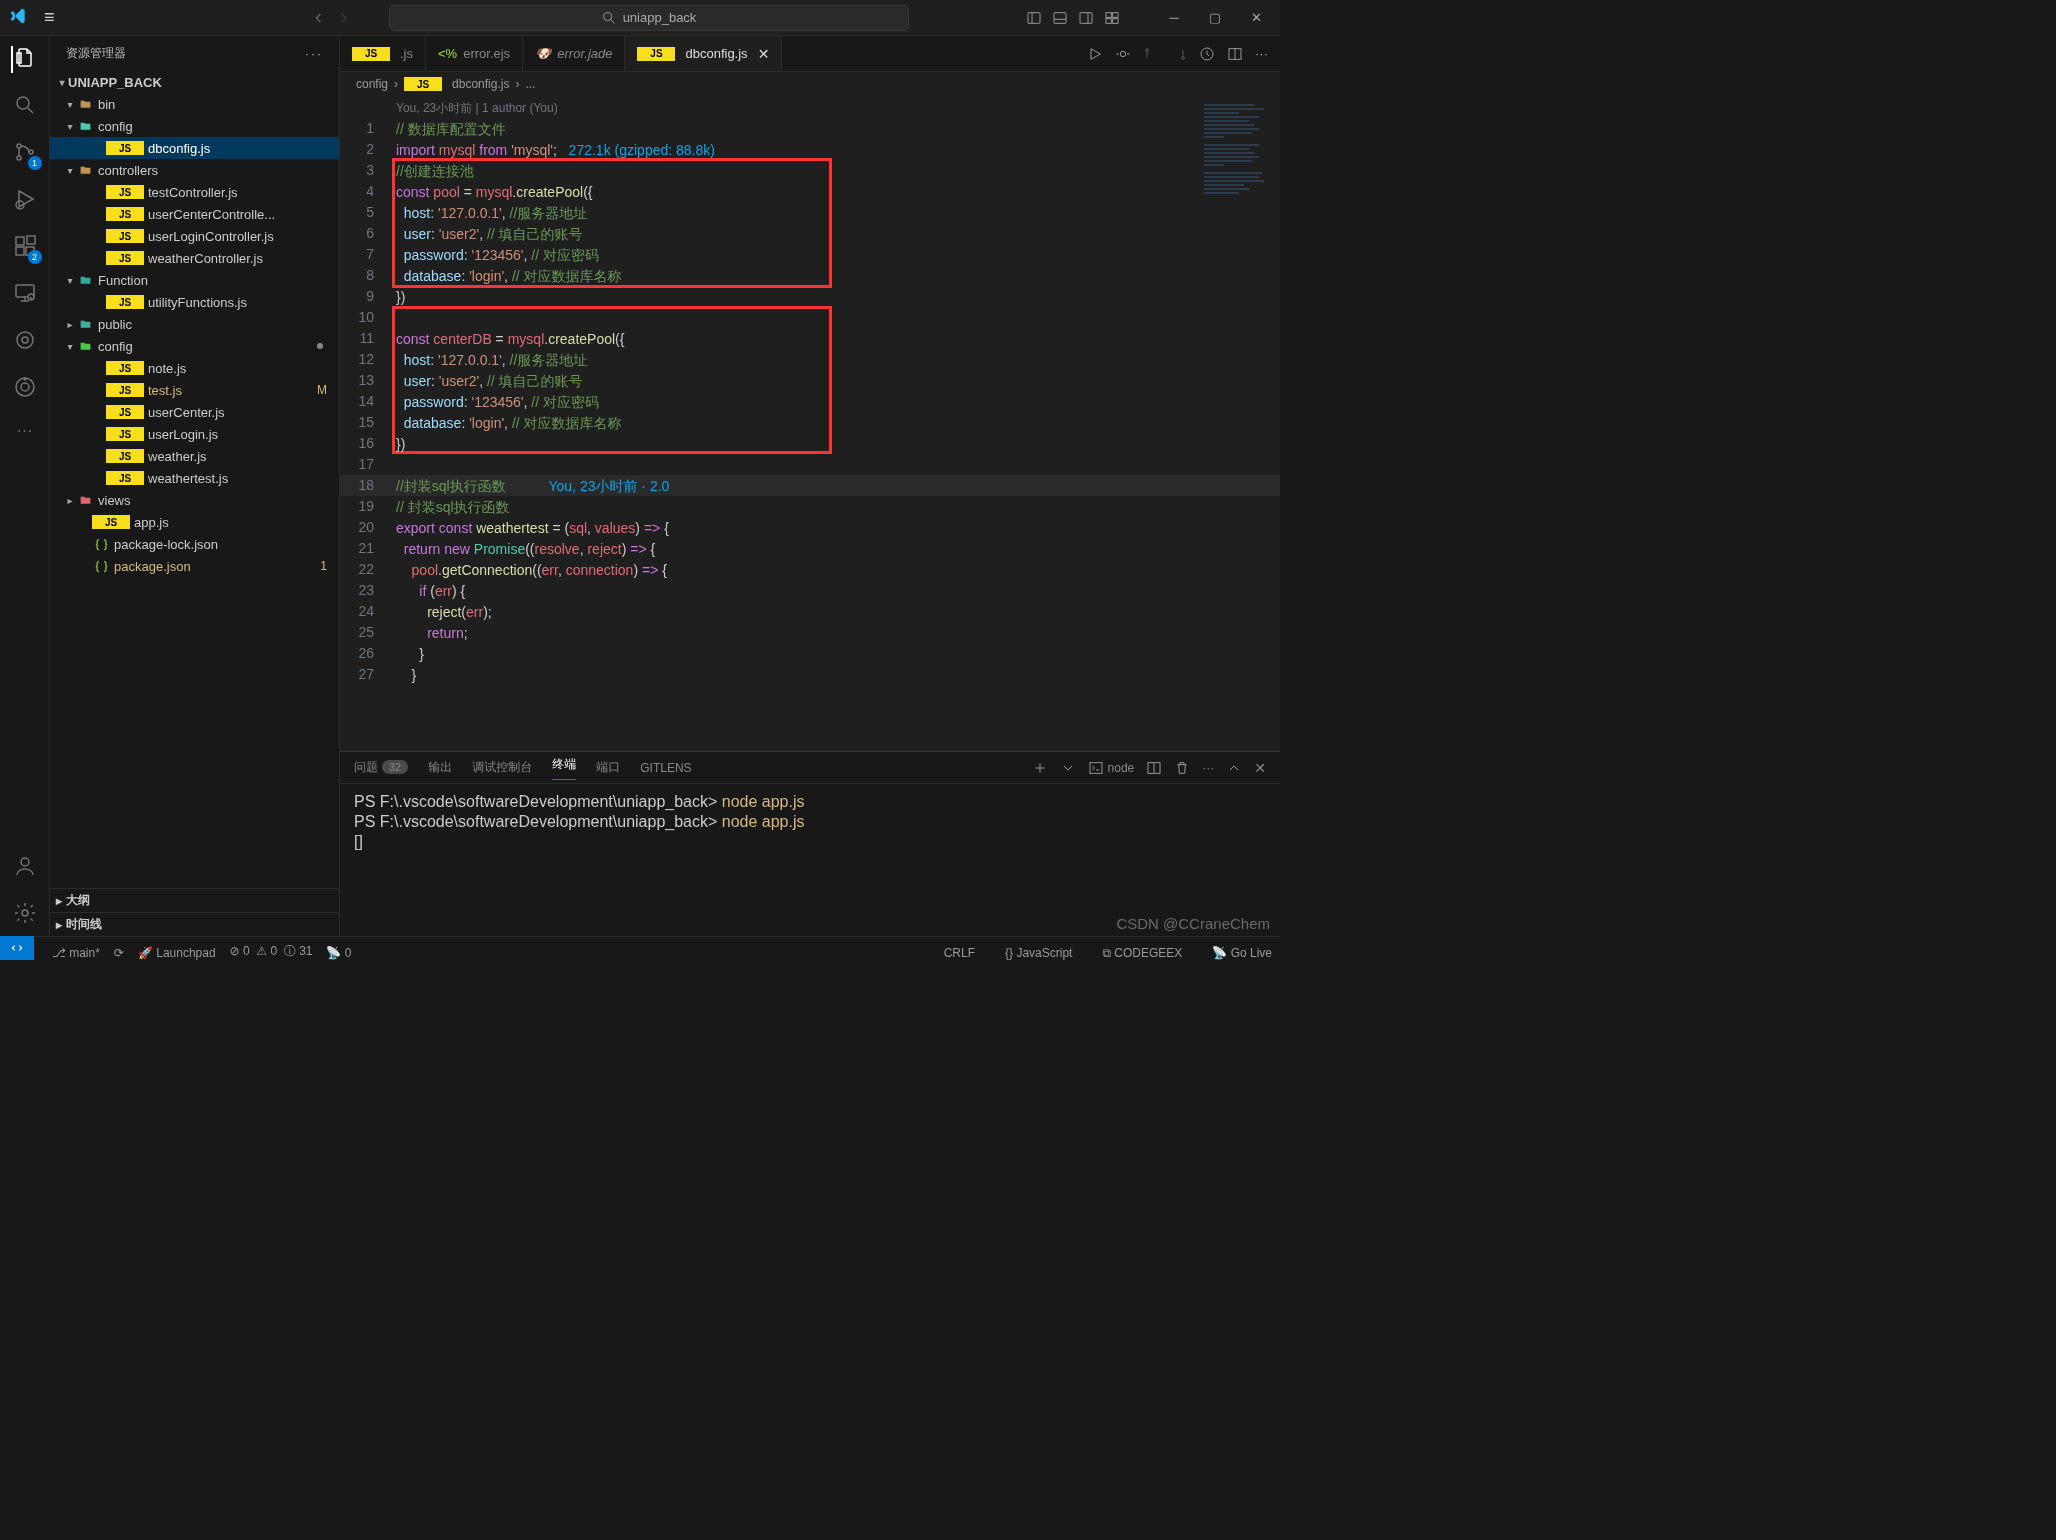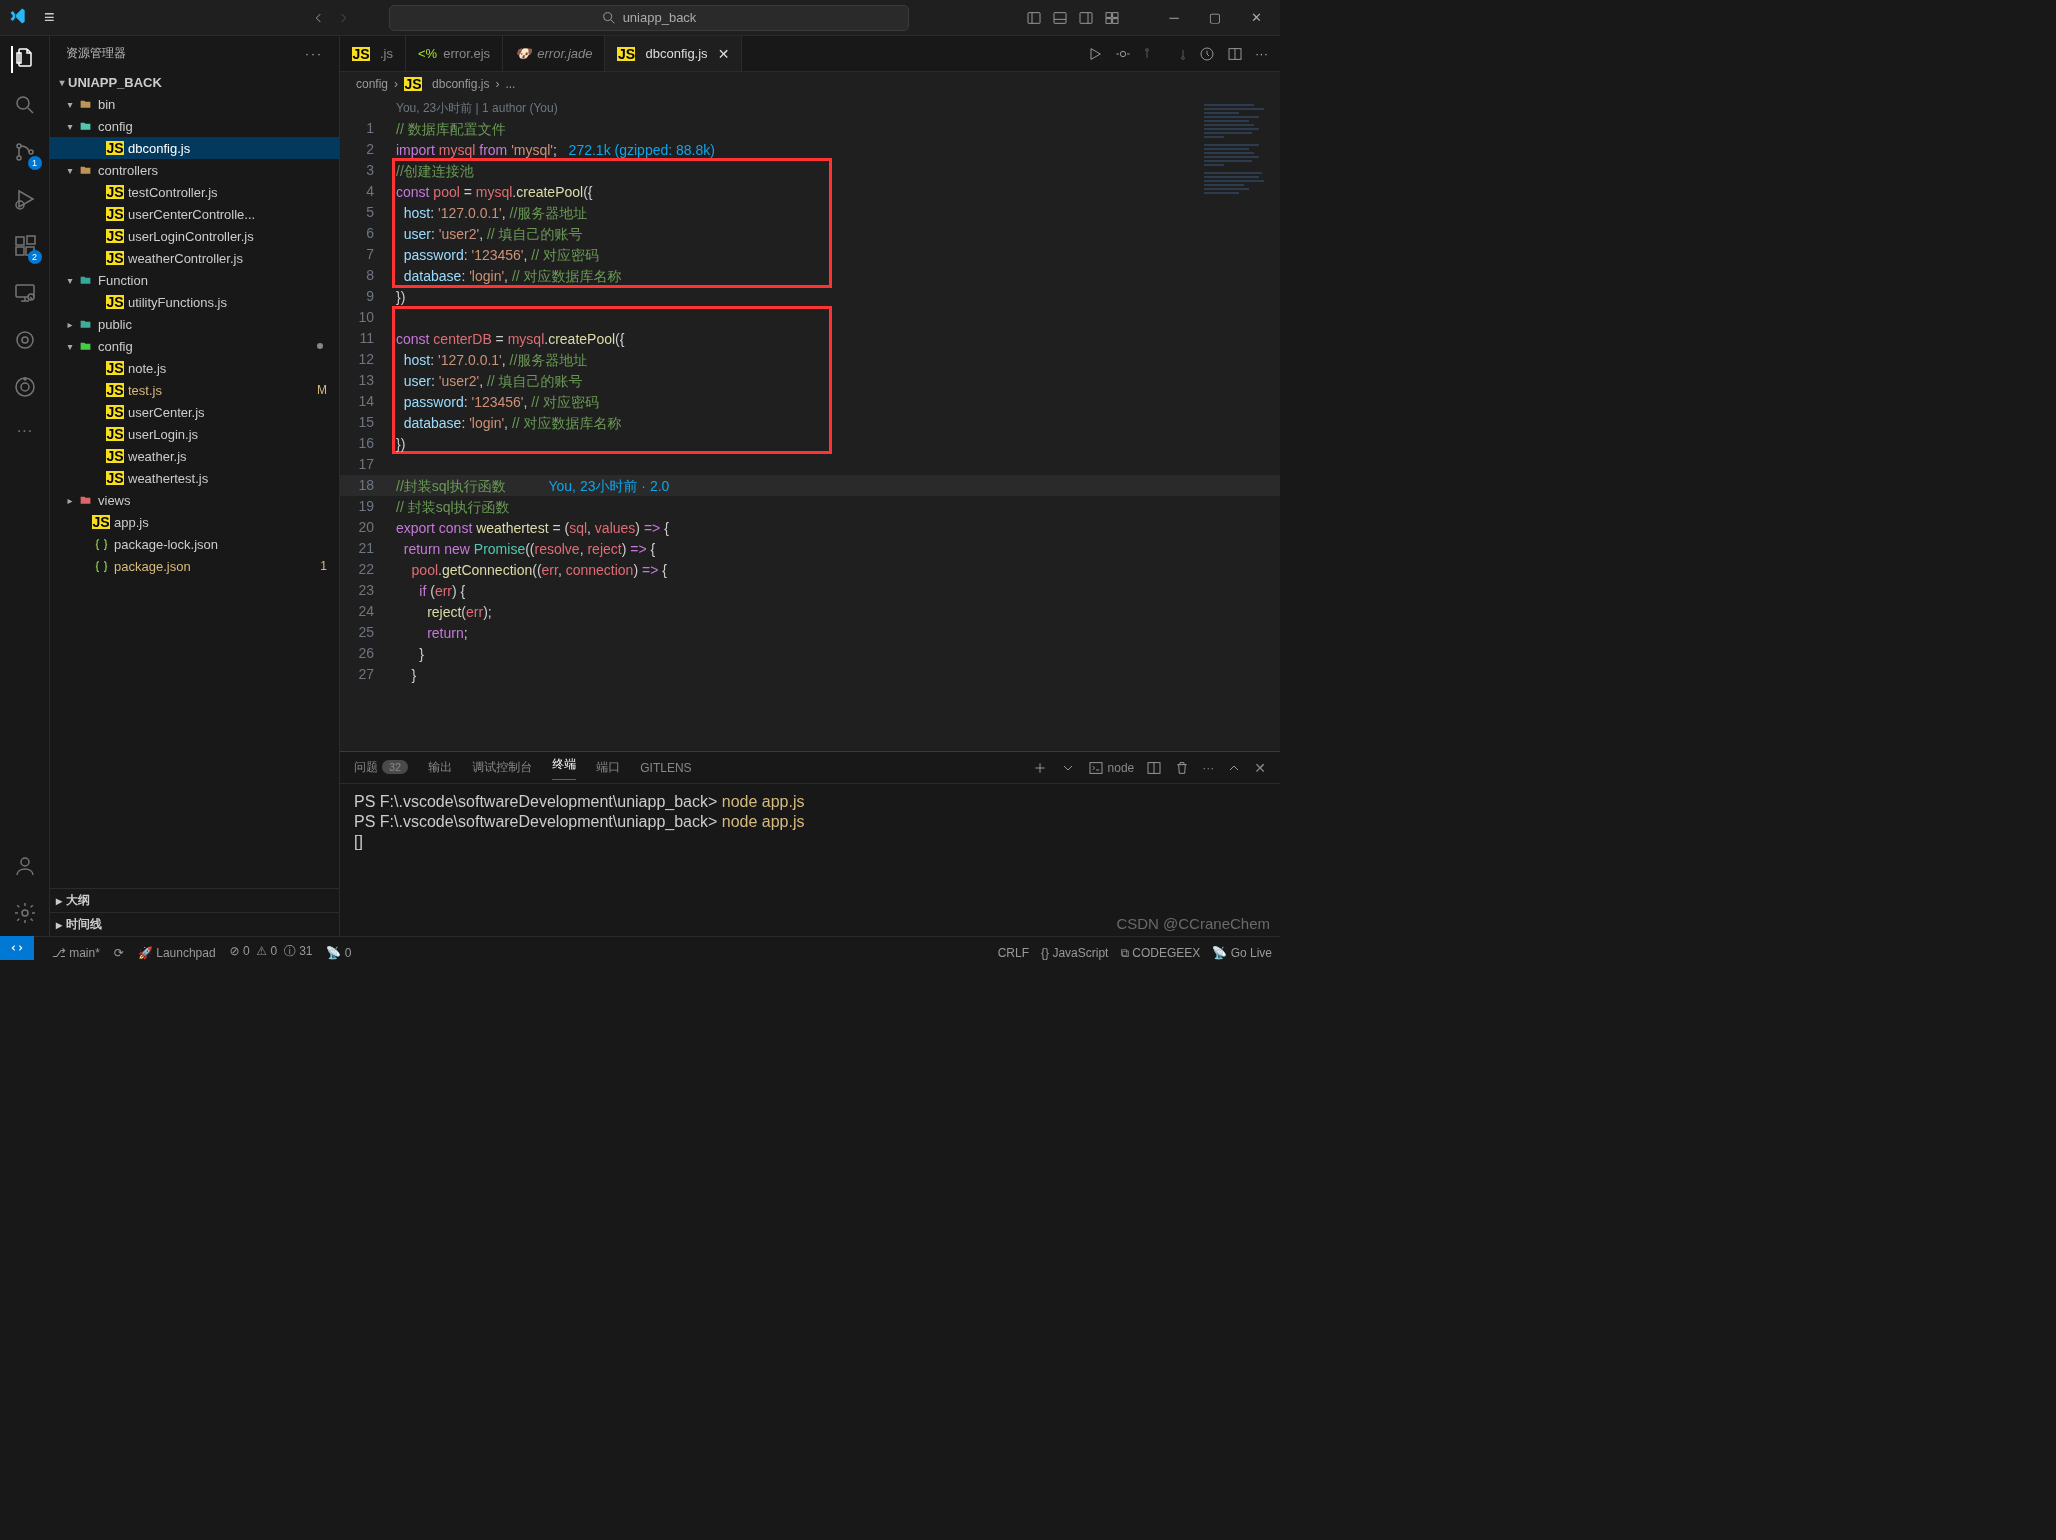--- a/index.html
+++ b/index.html
@@ -22,21 +22,21 @@
 .activity .bottom{margin-top:auto;margin-bottom:8px;display:flex;flex-direction:column;gap:20px;align-items:center}
 
 .sidebar{width:290px;background:#181818;border-right:1px solid #2b2b2b;display:flex;flex-direction:column}
 .sb-head{height:35px;display:flex;align-items:center;justify-content:space-between;padding:0 16px;color:#bbb;font-size:12px}
 .sb-head .dots{letter-spacing:2px}
 .tree{flex:1;overflow:auto;padding-bottom:10px}
 .tr{display:flex;align-items:center;height:22px;cursor:default;color:#ccc;font-size:13px;white-space:nowrap}
 .tr.sel{background:#04395e;color:#fff}
 .tr .chev{width:12px;display:inline-block;text-align:center;font-size:10px;color:#aaa}
 .fico{width:18px;height:16px;display:inline-flex;align-items:center;justify-content:center;margin-right:4px}
-.fico.js{background:#f7df1e;color:#000;font-size:14px;font-weight:bold;width:18px;height:14px}
+.fico.js{background:#f7df1e;color:#000;font-size:10px;font-weight:bold;width:38px;height:14px}
 .fico.folder{color:#c09553}
 .fico.folder svg{fill:#c09553;width:15px;height:13px}
 .fico.json{color:#8bc34a}
 .tr.mod{color:#d7ba7d}
 .tr .stat{margin-left:auto;margin-right:12px;color:#d7ba7d;font-size:12px}
 .tr .dot{margin-left:auto;margin-right:16px;width:6px;height:6px;border-radius:50%;background:#888}
 .sb-section{height:24px;display:flex;align-items:center;padding-left:6px;color:#ccc;font-size:12px;font-weight:bold;border-top:1px solid #2b2b2b}
 
 .editor{flex:1;display:flex;flex-direction:column;min-width:0}
 .tabs{height:36px;background:#181818;display:flex;align-items:stretch;border-bottom:1px solid #2b2b2b}
@@ -67,21 +67,21 @@
 .panel-tabs{height:32px;display:flex;align-items:center;padding:0 14px;gap:20px;color:#888;font-size:12px;border-bottom:1px solid #2b2b2b}
 .panel-tabs .pt{cursor:default}
 .panel-tabs .pt.active{color:#fff;border-bottom:1px solid #0078d4;padding-bottom:6px}
 .panel-tabs .count{background:#4a4a4a;border-radius:8px;padding:1px 7px;font-size:11px;margin-left:4px}
 .panel-tabs .right{margin-left:auto;display:flex;gap:12px;align-items:center}
 .panel-body{flex:1;padding:8px 14px;font-family:Consolas,monospace;font-size:16px;color:#ccc;line-height:20px;overflow:hidden}
 .panel-body .cmd{color:#d7ba7d}
 
 .statusbar{position:absolute;bottom:0;left:0;right:0;height:24px;background:#181818;border-top:1px solid #2b2b2b;display:flex;align-items:flex-end;font-size:12px;color:#999;padding:0 8px;gap:14px}
 .statusbar .remote{background:#0078d4;color:#fff;width:34px;height:24px;display:flex;align-items:center;justify-content:center;margin-left:-8px;margin-right:4px}
-.statusbar .right{margin-left:auto;display:flex;gap:12px;align-items:center}
+.statusbar .right{margin-left:auto;display:flex;gap:30px;align-items:center}
 .watermark{position:absolute;right:10px;bottom:28px;color:#6a6a6a;font-size:15px}
 </style>
 </head>
 <body>
 
 <div class="titlebar">
   <span class="logo"><svg viewBox="0 0 24 24">
         <path fill="#29b6f6" d="M17 3l-9 9 9 9 3-2V5l-3-2zM3 8l3-2 4 6-4 6-3-2 3-4-3-4z"></path>
       </svg></span>
   <span class="menu-icon">≡</span>

